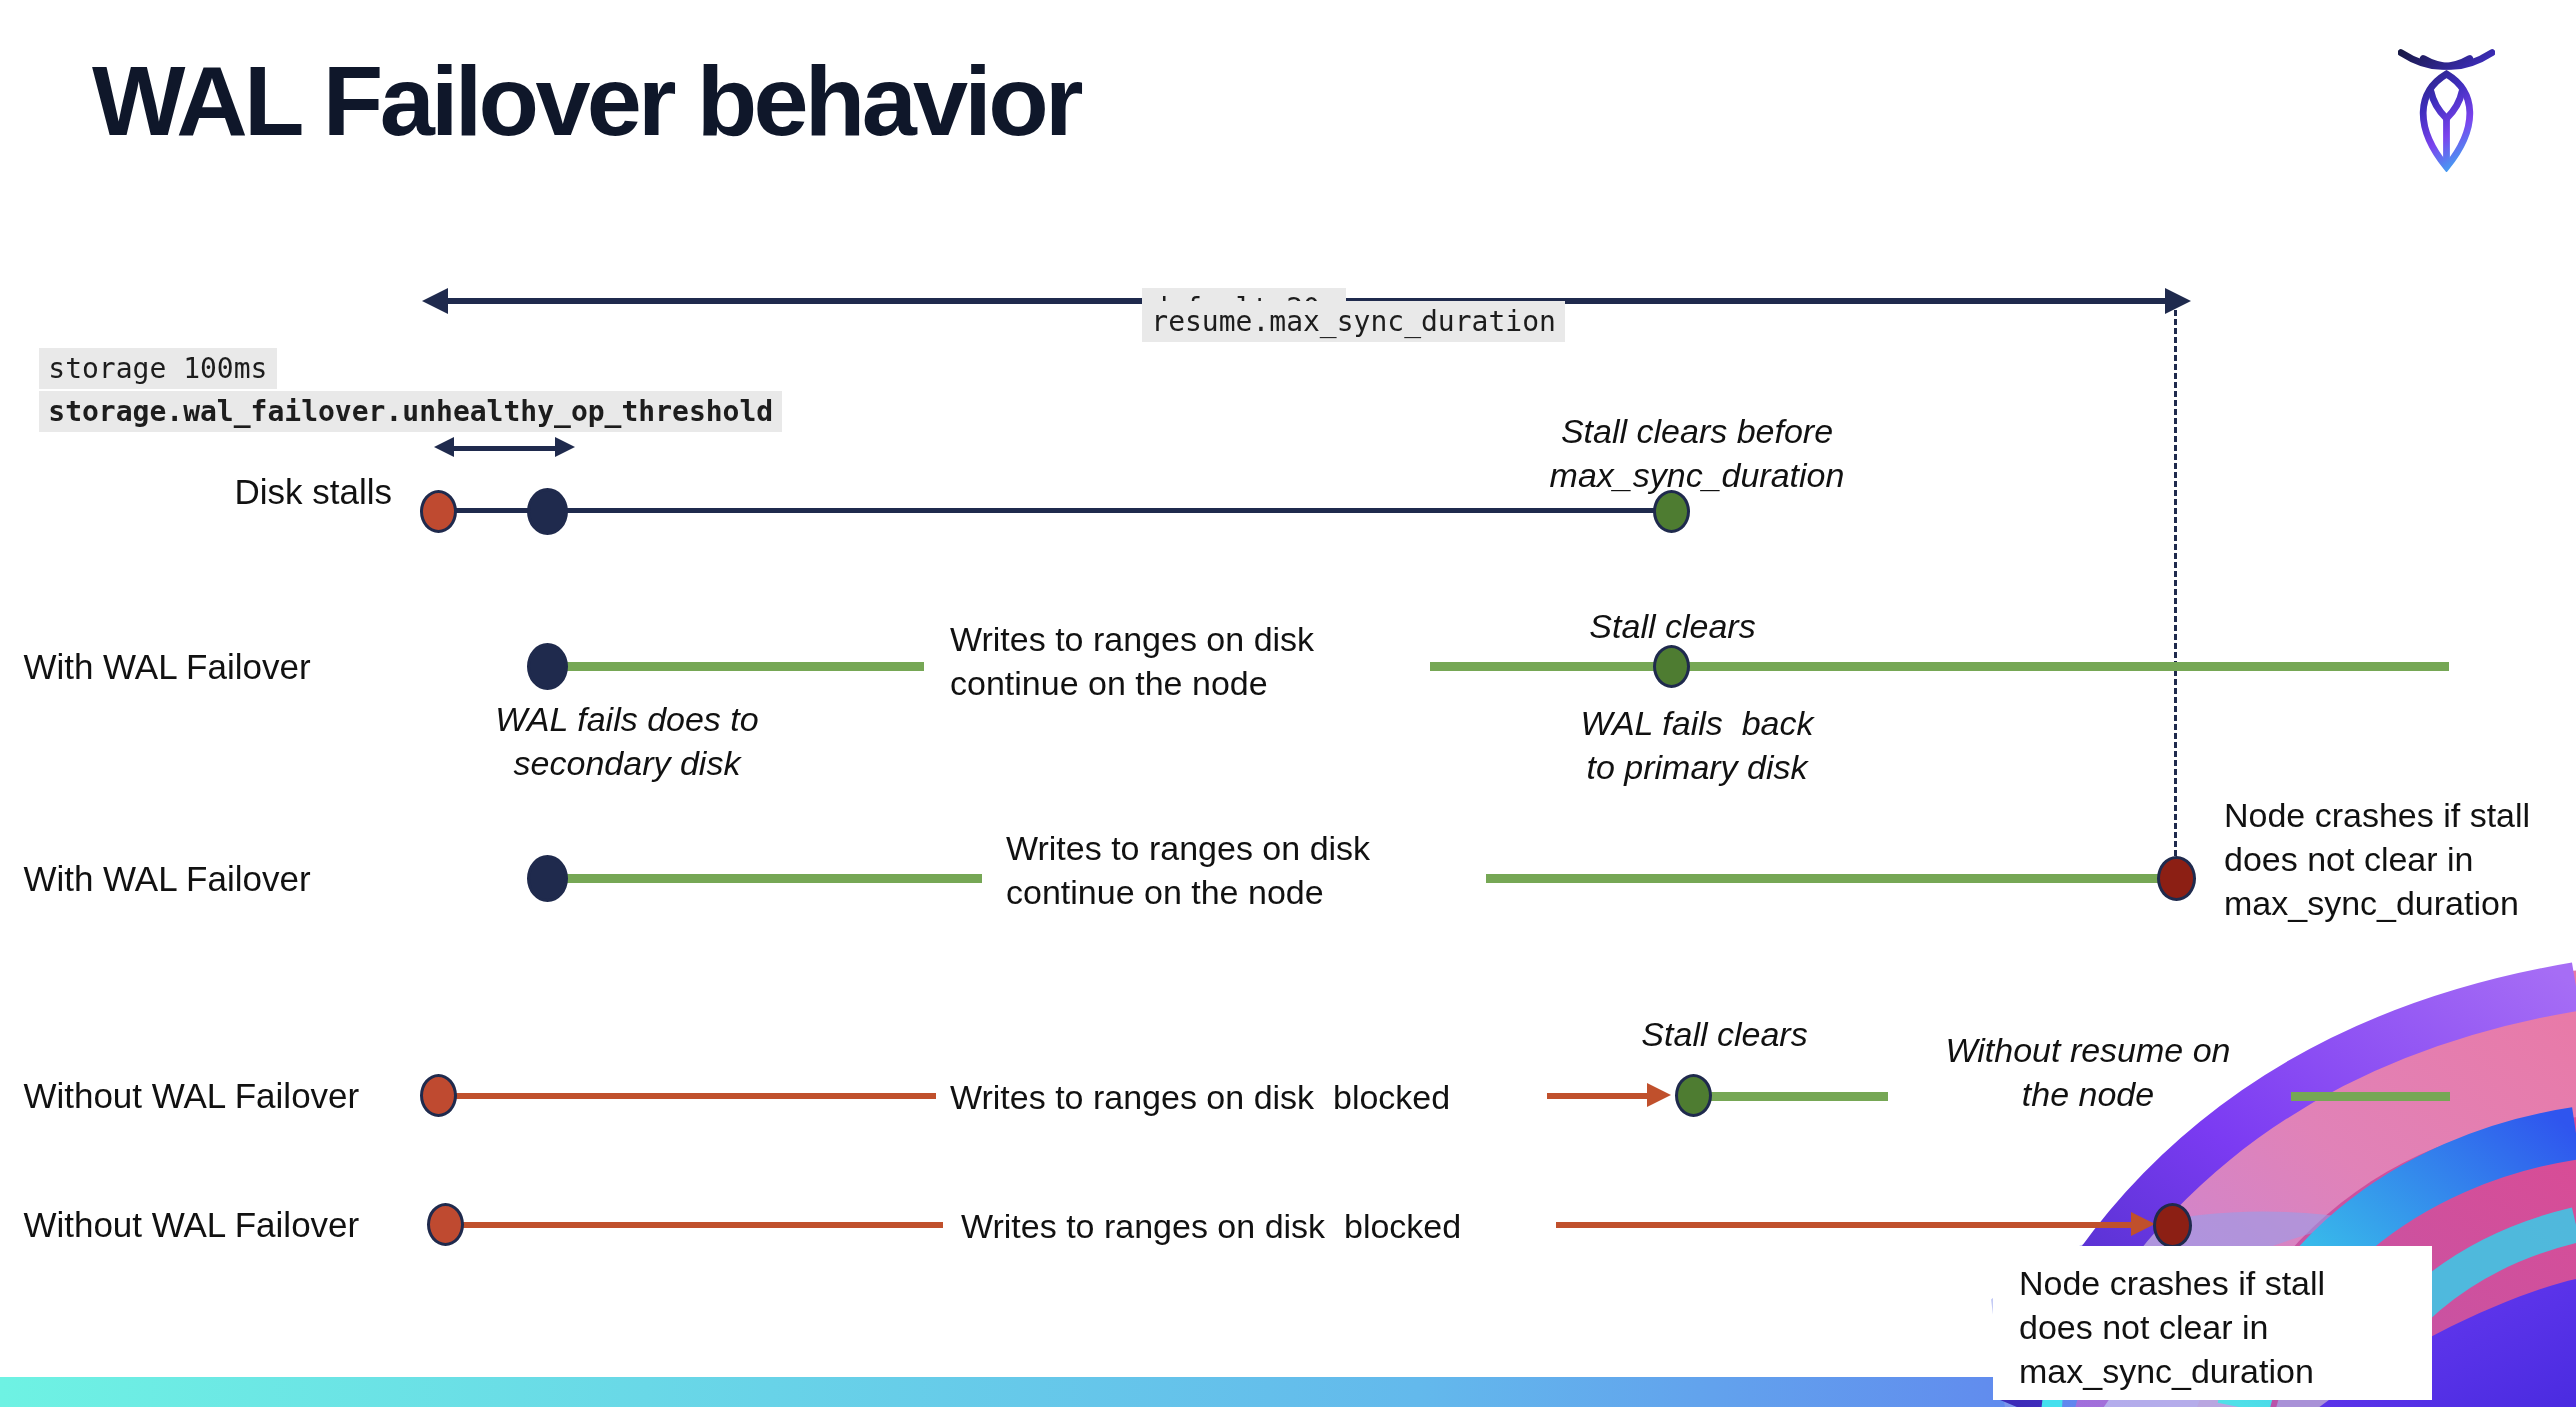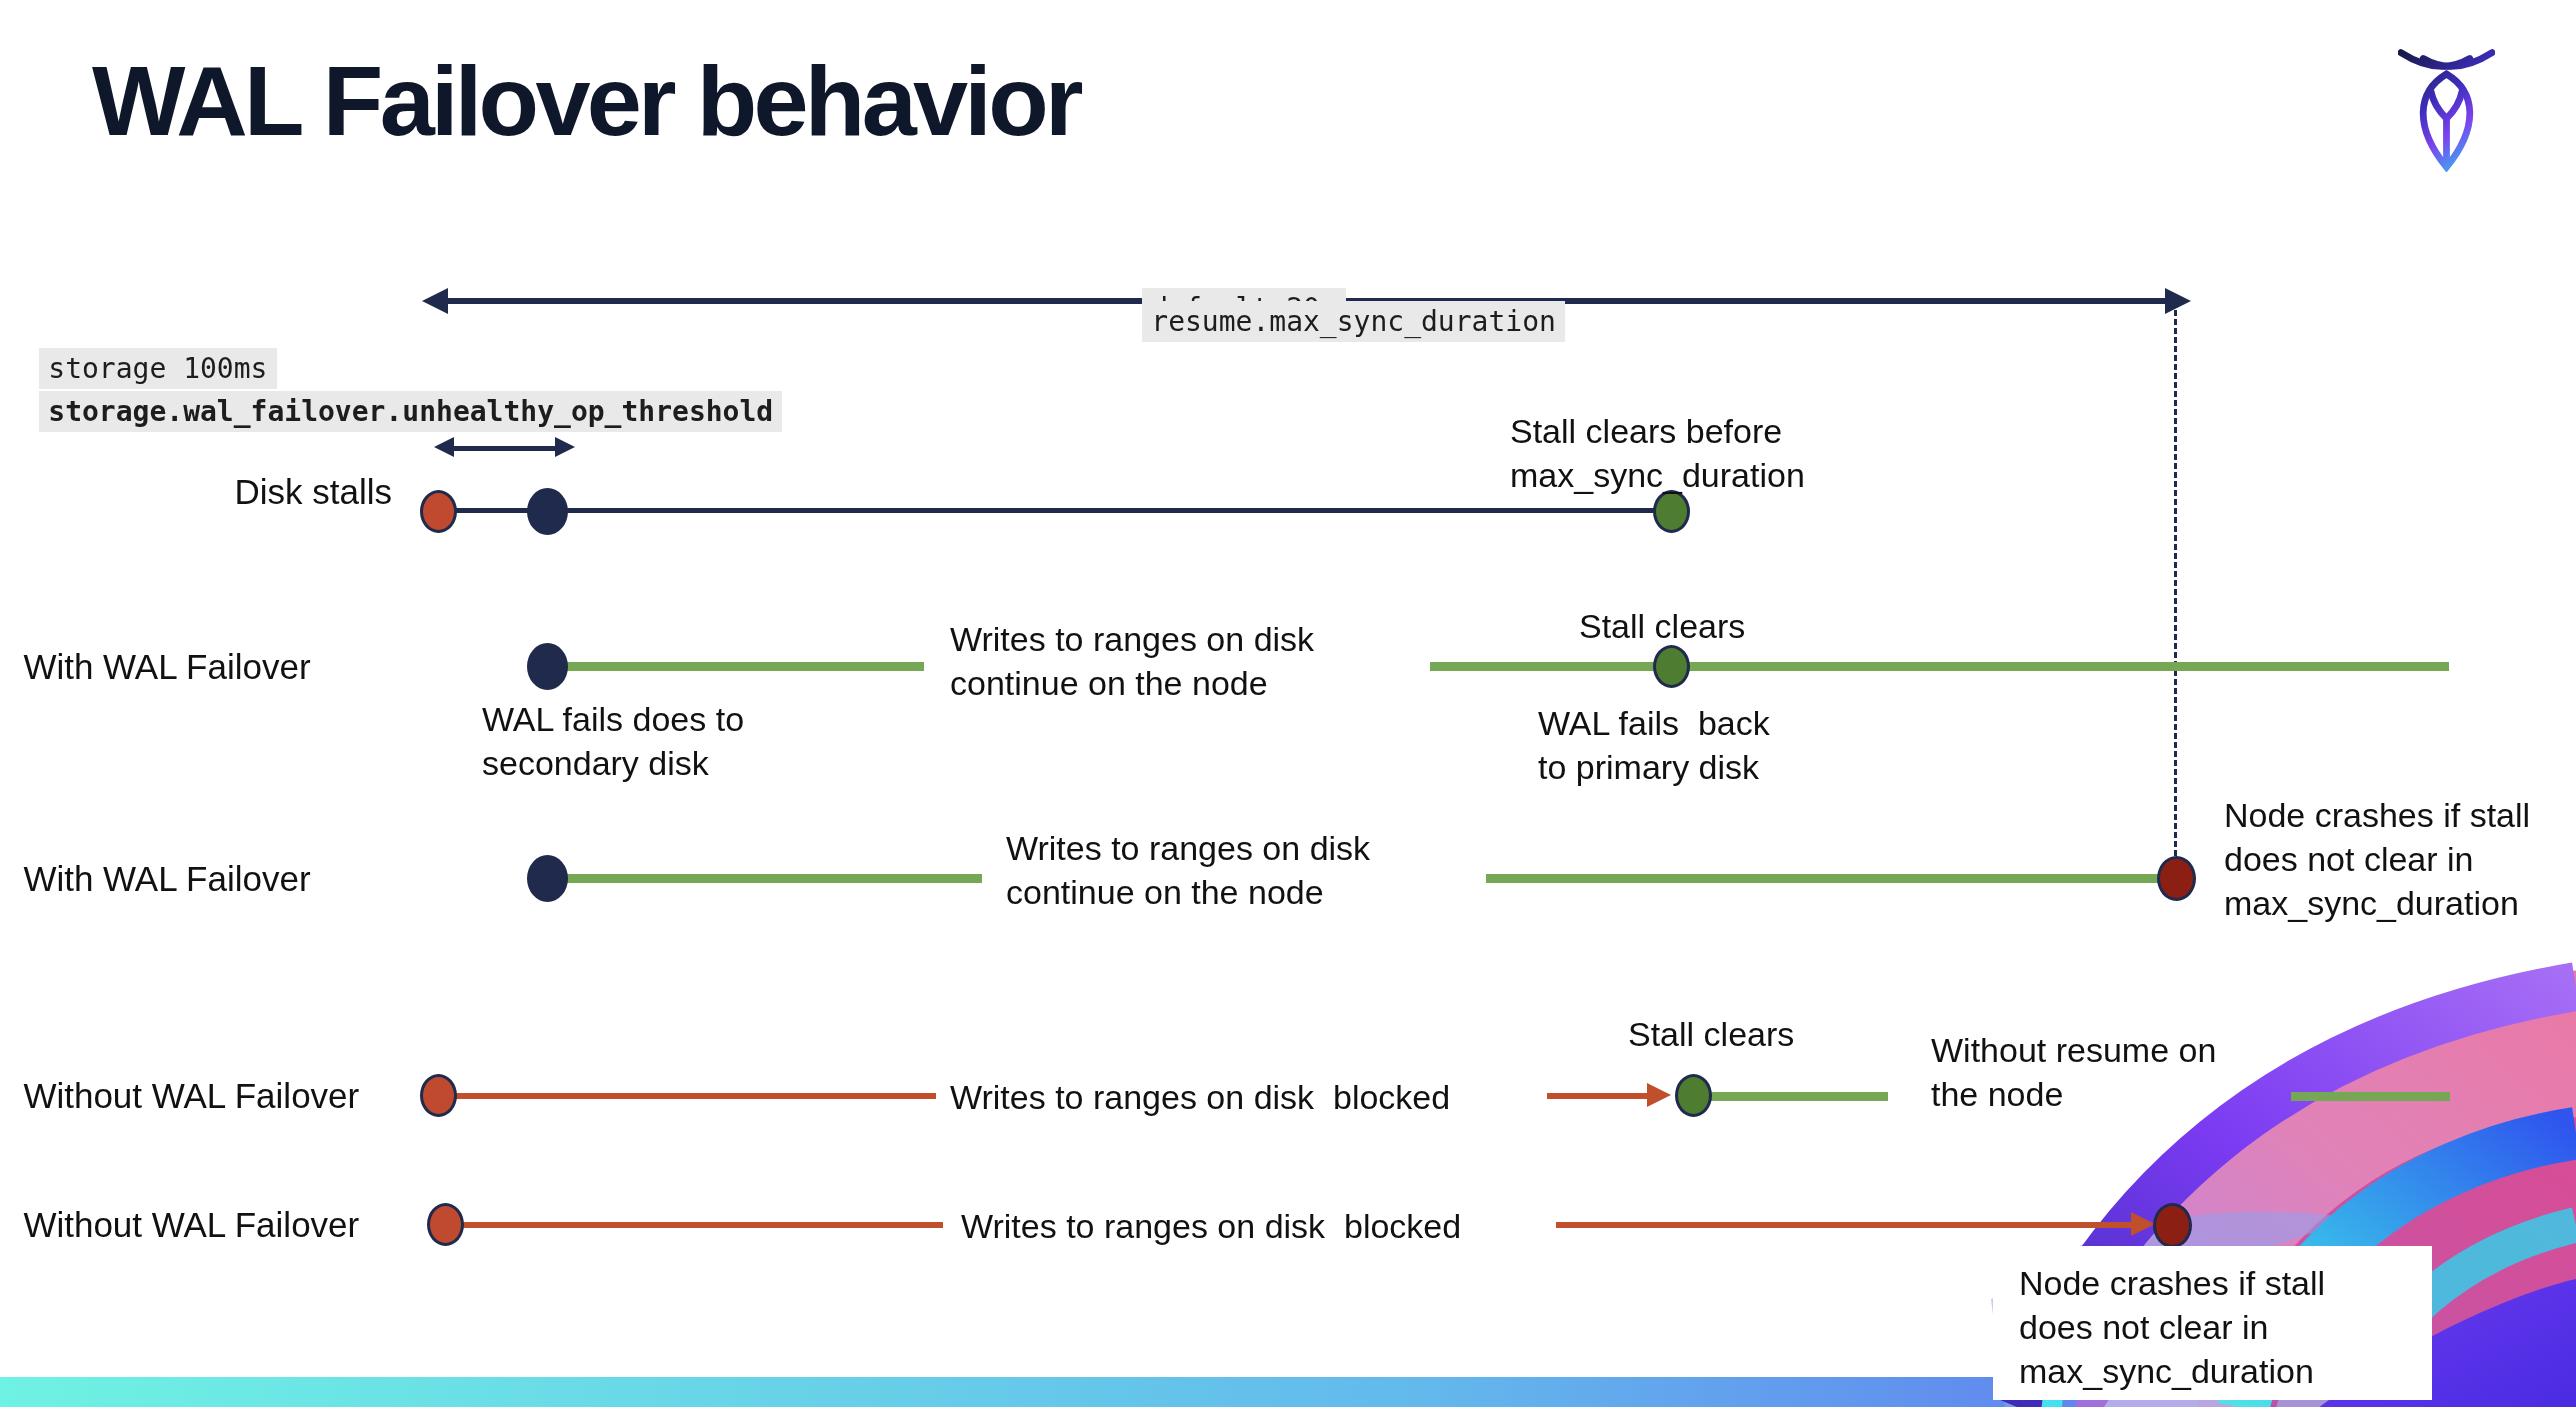--- a/index.html
+++ b/index.html
@@ -17,21 +17,21 @@
     position:absolute;left:60px;top:44px;font-size:99px;font-weight:800;
     letter-spacing:-3.7px;color:#0f172a;z-index:5;margin-left:32px;
   }
   .badge{
     position:absolute;font-family:"DejaVu Sans Mono","Liberation Mono",monospace;
     font-size:28px;line-height:37px;background:var(--badge-bg);padding:1.9px 9.3px;
     color:#1d1d1d;z-index:6;white-space:pre;
   }
   .row-label{position:absolute;font-size:35px;line-height:39px;z-index:5;}
   .ann{position:absolute;font-size:34px;line-height:44px;white-space:pre-wrap;z-index:6;}
-  .center{}
+  .center{text-align:center;font-style:italic;}
   .right{text-align:right;}
   .hline{position:absolute;z-index:4;}
   .navy-line{background:var(--navy);}
   .green-line{background:var(--green-line);}
   .red-line{background:var(--red-line);}
   .dot{position:absolute;border:3.7px solid var(--navy);border-radius:50%;box-sizing:border-box;z-index:5;}
   .dot-navy{background:var(--navy);}
   .dot-red{background:var(--red-dot);}
   .dot-green{background:var(--green-dot);}
   .dot-maroon{background:var(--maroon-dot);}

